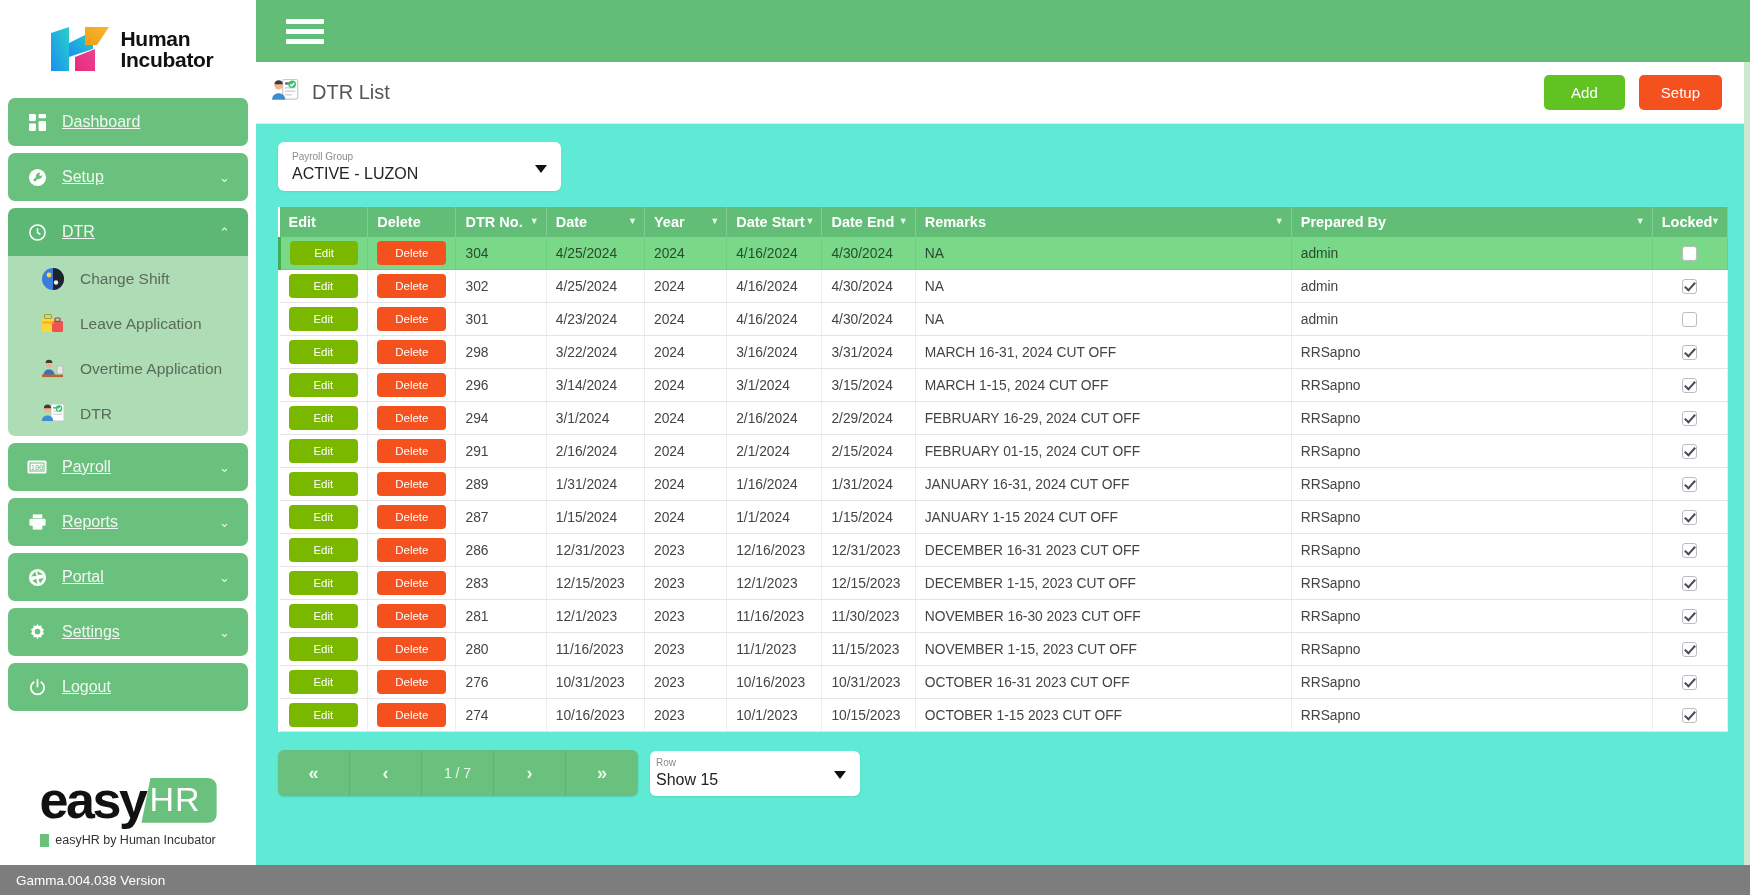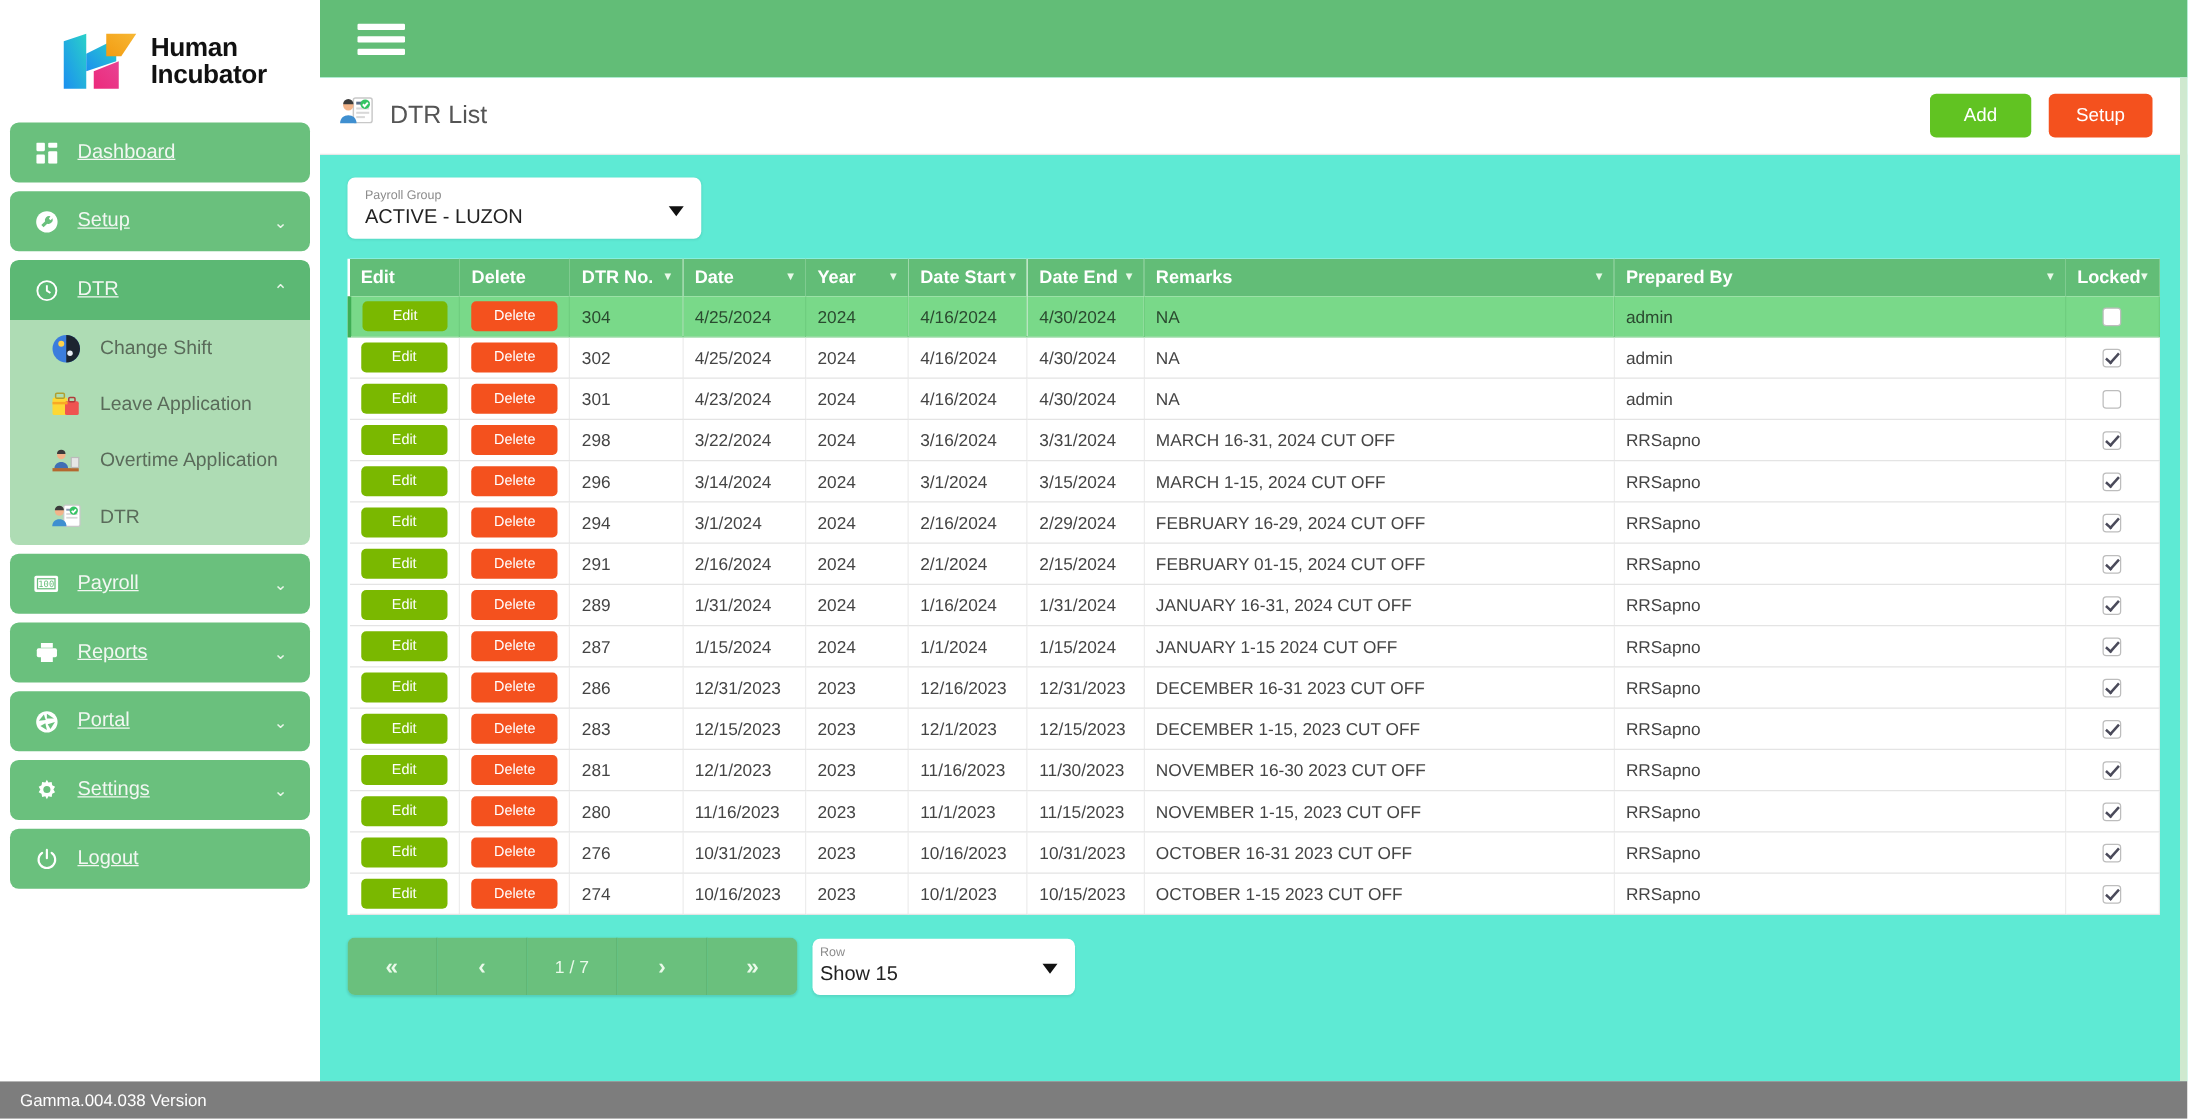--- a/index.html
+++ b/index.html
@@ -327,20 +327,30 @@
         <span class="ico">
           <svg width="19" height="19" viewBox="0 0 20 20" fill="none" stroke="#fff" stroke-width="1.8" stroke-linecap="round">
             <path d="M6 4.5a7 7 0 1 0 8 0"></path>
               <path d="M10 2v7"></path>
             </svg>
         </span>
         <span>Logout</span>
       </div>
     </div>
 
+    <div class="easyhr">
+      <div class="easyhr-main">
+        <span class="easyhr-easy">easy</span>
+        <span class="easyhr-hr">HR</span>
+      </div>
+      <div class="easyhr-sub">
+        <span class="easyhr-sq"></span>
+        <span>easyHR by Human Incubator</span>
+      </div>
+    </div>
   </div>
 
   <div class="main">
 
     <div class="topbar">
       <div class="hamburger">
         <span></span>
           <span></span>
           <span></span>
       </div>

